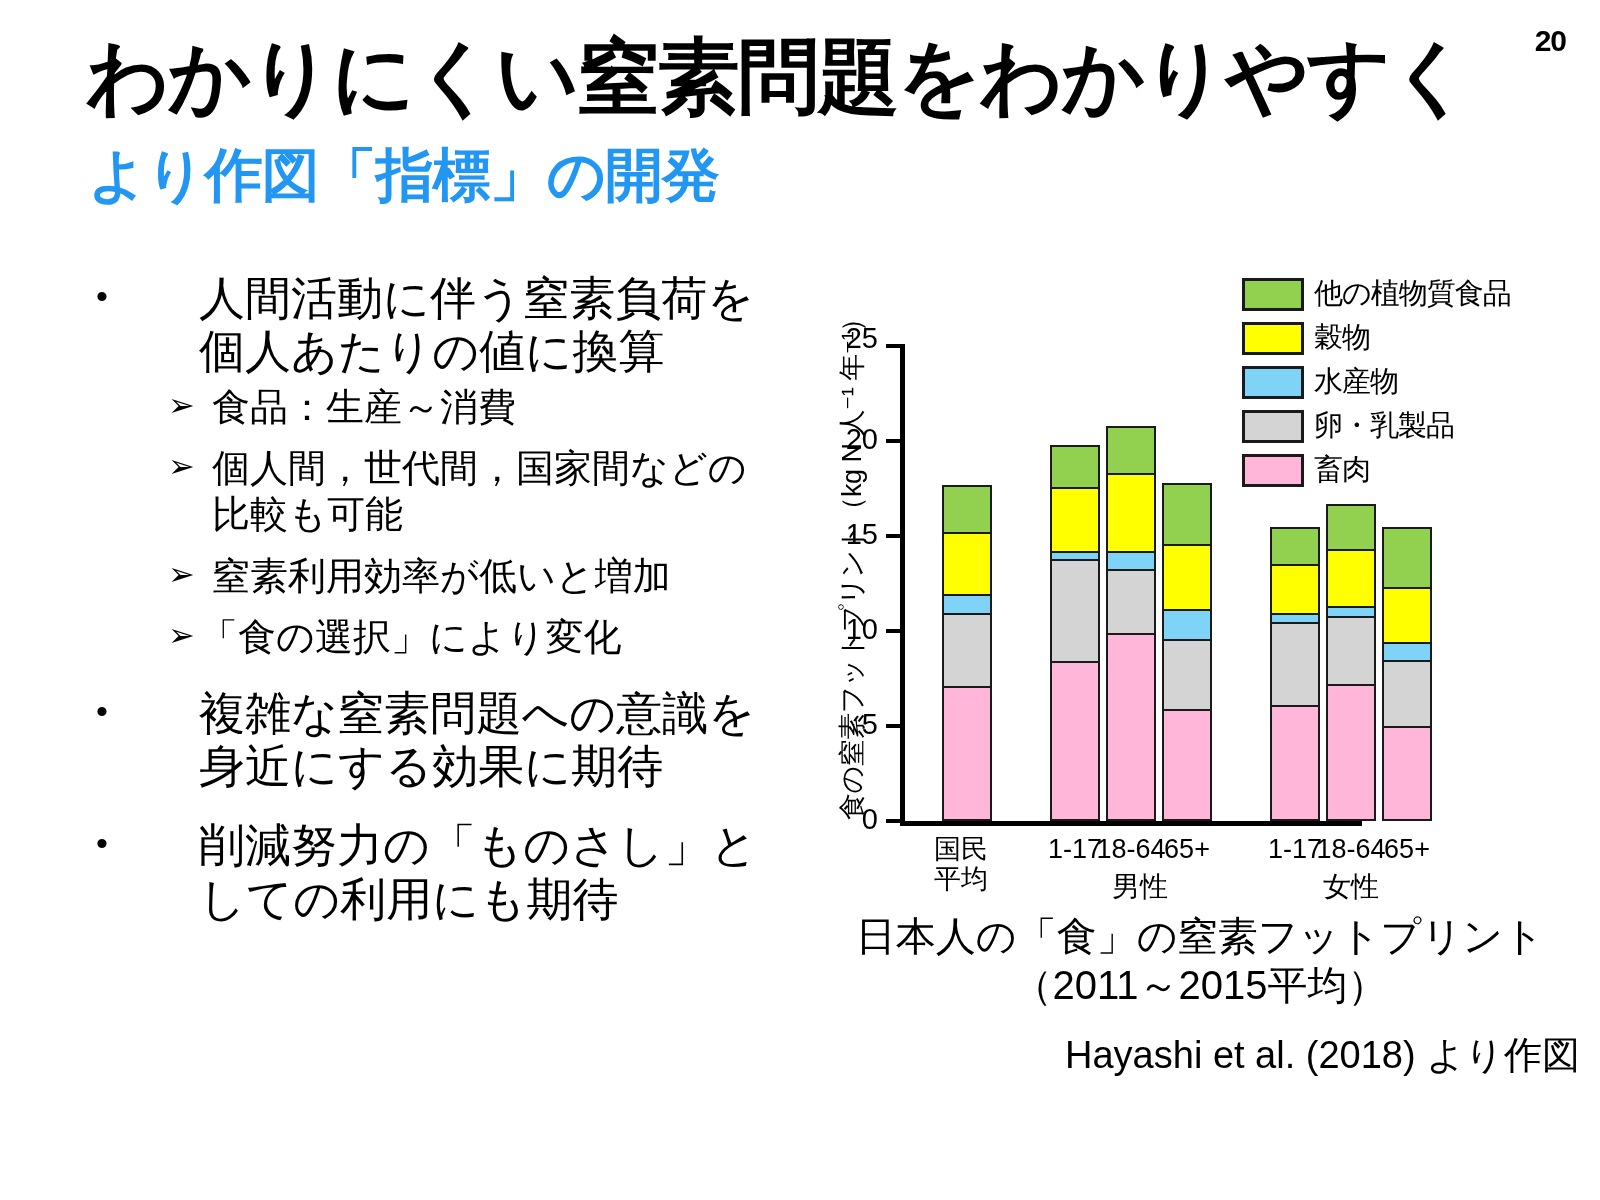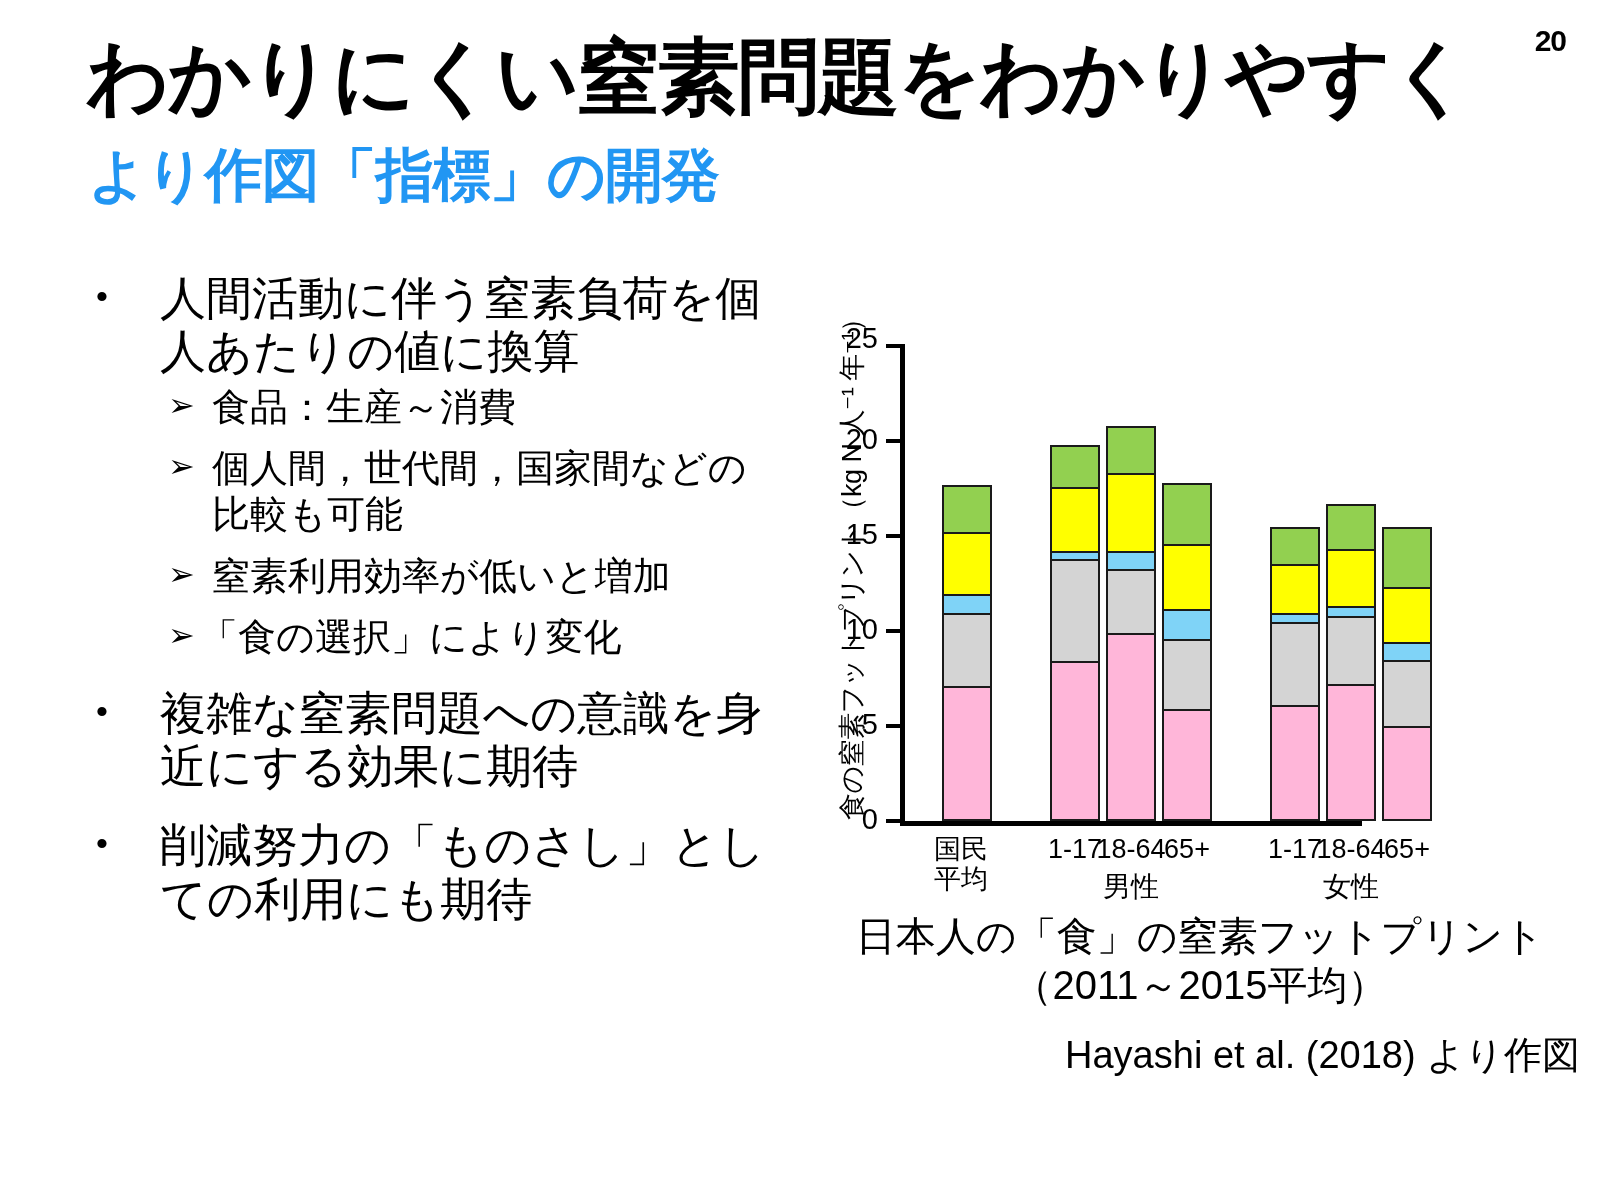--- a/index.html
+++ b/index.html
@@ -71,21 +71,21 @@
     margin-top: 14px;
     margin-bottom: 6px;
   }
   .bullet-l1 .marker {
     flex: 0 0 64px;
     font-size: 34px;
     line-height: 1.45;
     text-align: left;
     padding-left: 16px;
   }
-  .bullet-l1 .btext { flex: 1 1 auto; }
+  .bullet-l1 .btext { flex: 1 1 auto; margin-left: 39px; }
 
   .sub-list { margin-left: 88px; margin-top: 6px; }
   .bullet-l2 {
     display: flex;
     align-items: flex-start;
     font-size: 38px;
     line-height: 1.2;
     margin-bottom: 16px;
   }
   .bullet-l2 .marker {
@@ -354,23 +354,45 @@
       </div>
     </div>
   <div id="xlabels-container">
       <div class="xtick-label" style="left: 116px; width: 110px;">国民<br>平均</div>
       <div class="xtick-label" style="left: 230px; width: 110px;">1-17</div>
       <div class="xtick-label" style="left: 286px; width: 110px;">18-64</div>
       <div class="xtick-label" style="left: 342px; width: 110px;">65+</div>
       <div class="xtick-label" style="left: 450px; width: 110px;">1-17</div>
       <div class="xtick-label" style="left: 506px; width: 110px;">18-64</div>
       <div class="xtick-label" style="left: 562px; width: 110px;">65+</div>
-      <div class="group-label" style="left: 271px; width: 140px;">男性</div>
+      <div class="group-label" style="left: 280px; width: 140px;">男性</div>
       <div class="group-label" style="left: 491px; width: 140px;">女性</div>
     </div>
 
+  <div id="legend">
+      <div class="legend-row">
+        <div class="legend-swatch" style="background: rgb(146, 208, 80);"></div>
+        <div class="legend-text">他の植物質食品</div>
+      </div>
+      <div class="legend-row">
+        <div class="legend-swatch" style="background: rgb(255, 255, 0);"></div>
+        <div class="legend-text">穀物</div>
+      </div>
+      <div class="legend-row">
+        <div class="legend-swatch" style="background: rgb(127, 211, 247);"></div>
+        <div class="legend-text">水産物</div>
+      </div>
+      <div class="legend-row">
+        <div class="legend-swatch" style="background: rgb(212, 212, 212);"></div>
+        <div class="legend-text">卵・乳製品</div>
+      </div>
+      <div class="legend-row">
+        <div class="legend-swatch" style="background: rgb(255, 182, 217);"></div>
+        <div class="legend-text">畜肉</div>
+      </div>
+    </div>
 </div>
 
 <div id="caption">
   <div>日本人の「食」の窒素フットプリント</div>
   <div>（2011～2015平均）</div>
 </div>
 <div id="credit">Hayashi et al. (2018) より作図</div>
 
 </body></html>

